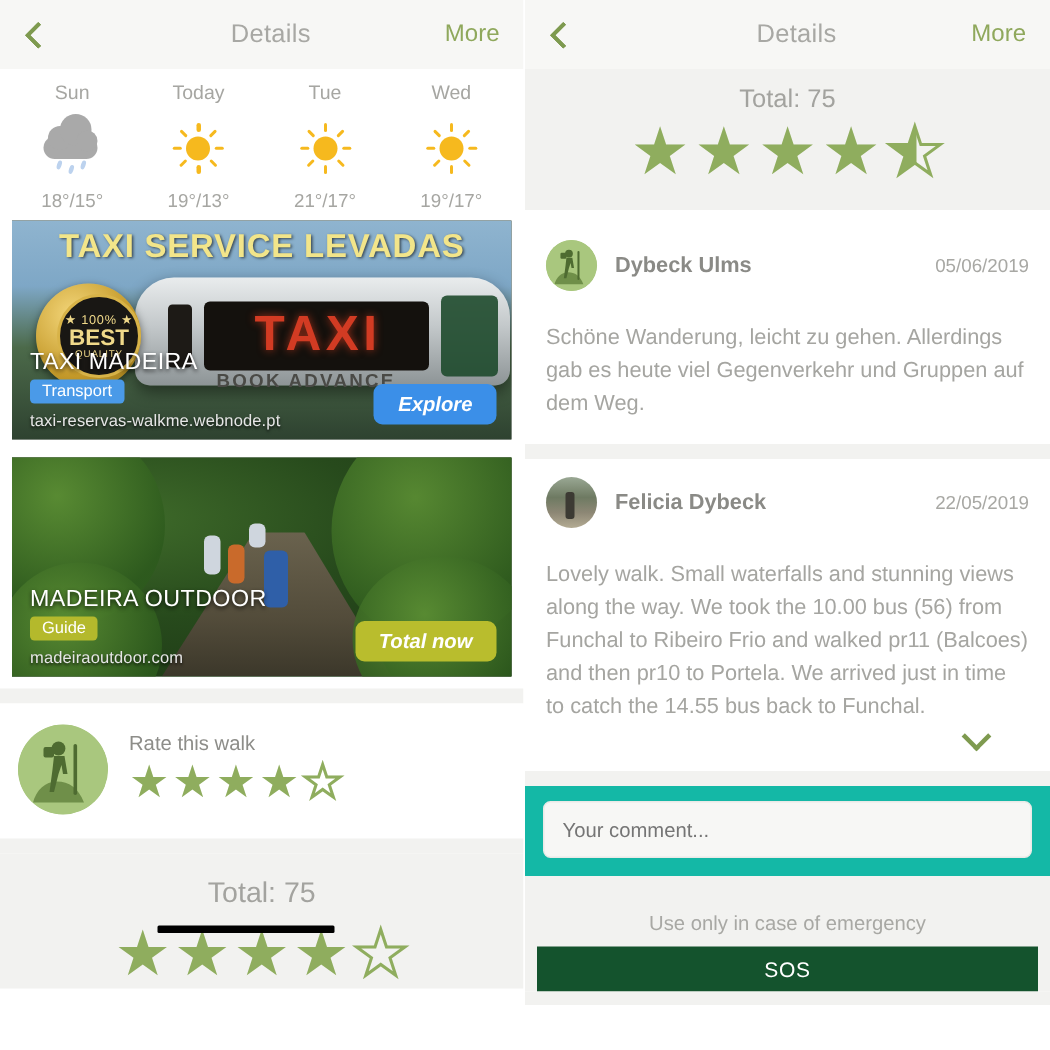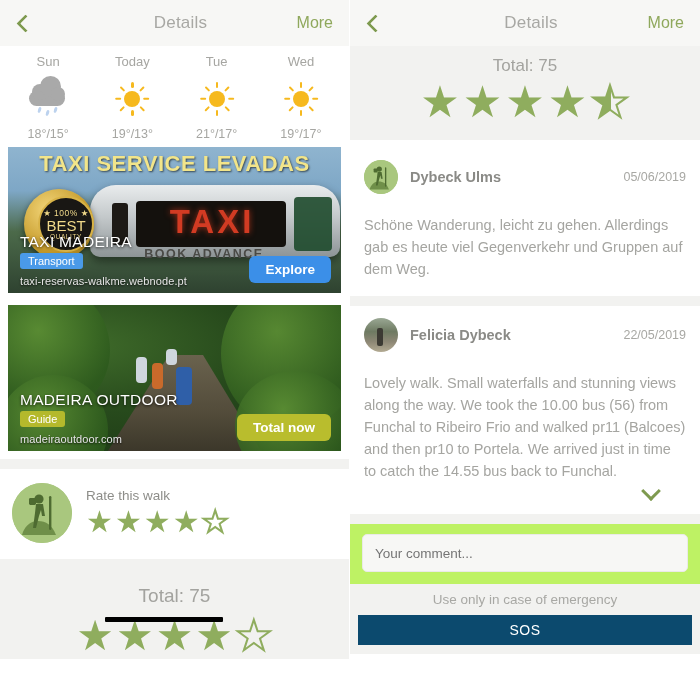--- a/index.html
+++ b/index.html
@@ -133,21 +133,21 @@
     display:flex; align-items:center; justify-content:flex-end;
     box-shadow: 0 2px 6px rgba(0,0,0,.5);
   }
   .badge-inner {
     width: 56px; height: 56px; border-radius: 50%;
     background: #191714; color: #f0d98a;
     display:flex; flex-direction:column; align-items:center; justify-content:center;
     border: 2px solid #d8b348;
   }
   .badge-100 { font-size: 8.5px; letter-spacing: .5px; }
-  .badge-best { font-size: 15px; font-weight: normal; line-height: 15px; }
+  .badge-best { font-size: 15px; font-weight: bold; line-height: 15px; }
   .badge-qual { font-size: 6.5px; letter-spacing: .6px; }
 
   .ad-brand {
     position:absolute; left: 12px; bottom: 42px;
     font-size: 15.5px; color: #ffffff; letter-spacing: .3px;
     text-shadow: 0 1px 3px rgba(0,0,0,.8);
   }
   .ad-tag {
     position:absolute; left: 12px; bottom: 24px;
     font-size: 11px; color: #ffffff; padding: 2px 8px; border-radius: 3px;
@@ -155,21 +155,21 @@
   .ad-tag.blue { background: #4a9ae8; }
   .ad-tag.olive { background: #b4b92c; }
   .ad-url {
     position:absolute; left: 12px; bottom: 6px;
     font-size: 11px; color: #e6e6e6; letter-spacing: .1px;
     text-shadow: 0 1px 2px rgba(0,0,0,.8);
   }
   .ad-cta {
     position:absolute; right: 10px; bottom: 10px;
     padding: 6px 16px; border-radius: 6px;
-    font-size: 13.5px; font-weight: bold; color: #ffffff;
+    font-size: 13.5px; font-weight: bold; color: #ffffff; font-style: italic;
   }
   .ad-cta.blue { background: #3b8fe8; }
   .ad-cta.olive { background: #b9bd2d; }
 
   
   .ad-forest-bg {
     position:absolute; inset:0;
     background:
       radial-gradient(ellipse at 22% 28%, #3f6b2a 0%, #274a1c 45%, #1a3313 100%),
       linear-gradient(90deg,#1d3a16,#2f5a22 40%, #24471b 100%);
@@ -240,32 +240,32 @@
   .rev-body {
     margin-top: 20px; font-size: 14.5px; line-height: 22px; color: #a5a5a1;
   }
   .chev-down-wrap { display:flex; justify-content:flex-end; padding: 2px 28px 0 0; }
   .chev-down {
     width: 14px; height: 14px;
     border-right: 3px solid #7e9a4f; border-bottom: 3px solid #7e9a4f;
     transform: rotate(45deg);
   }
 
-  .comment-area { background: #bef264; padding: 10px 12px 12px 12px; }
+  .comment-area { background: #14b8a6; padding: 10px 12px 12px 12px; }
   .comment-input {
     width: 100%; height: 38px; background: #f7f7f5;
     border: 1px solid #eaeae7; border-radius: 5px;
     font-size: 13.5px; color: #b2b2ae; padding: 0 12px;
     font-family: "Liberation Sans", sans-serif; outline: none;
   }
   .sos-area { background: #f2f2f0; padding: 8px 0 0 0; }
-  .sos-label { text-align:center; font-size: 13.5px; color: #a8a8a4; padding-bottom: 8px; }
+  .sos-label { text-align:center; font-size: 13.5px; color: #a8a8a4; padding-bottom: 8px; margin-top: 16px; }
   .sos-btn {
     display:block; width: 334px; margin: 0 auto; height: 30px;
-    background: #0c4a6e; color: #ffffff; border: none;
+    background: #14532d; color: #ffffff; border: none;
     font-size: 14px; letter-spacing: .5px;
     font-family: "Liberation Sans", sans-serif; cursor: pointer;
   }
   .tail { height: 9px; background: #f2f2f0; }
 
   .white-sep { height: 8px; background:#ffffff; }
   .grey-sep { height: 10px; background:#f2f2f0; }
 
   .avatar-photo {
     width: 34px; height: 34px; border-radius: 50%; overflow:hidden; flex:0 0 auto;

